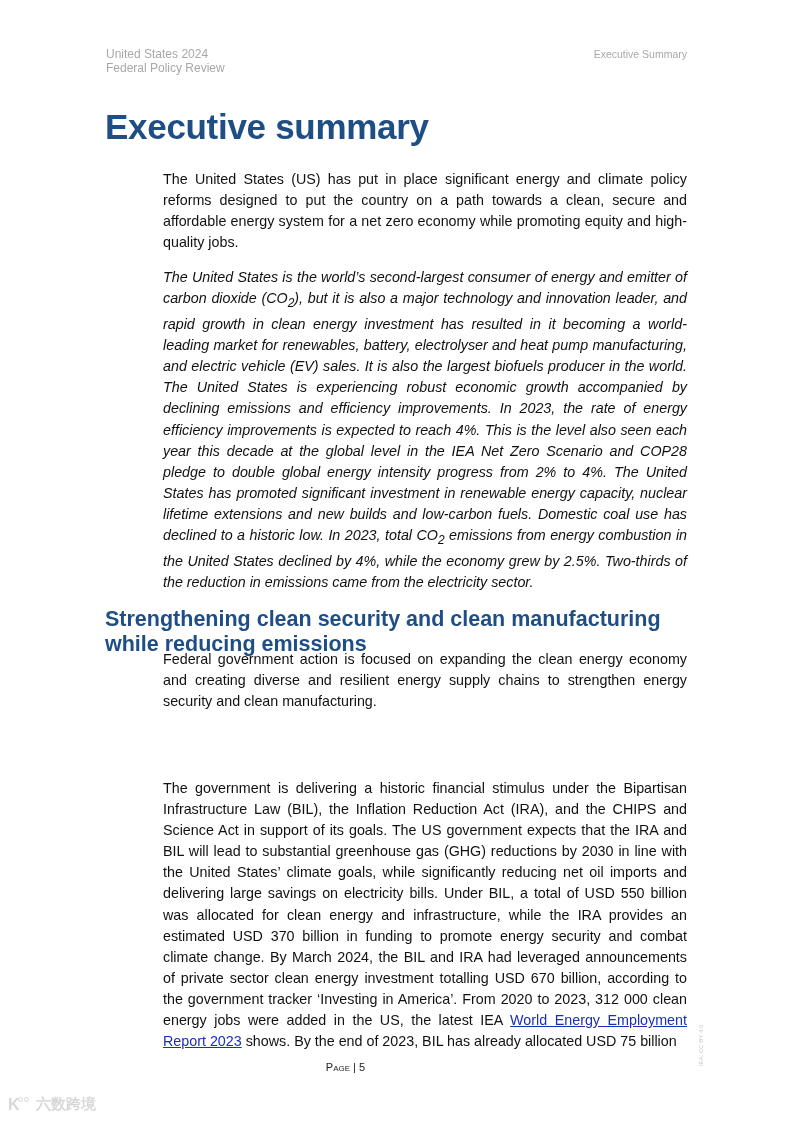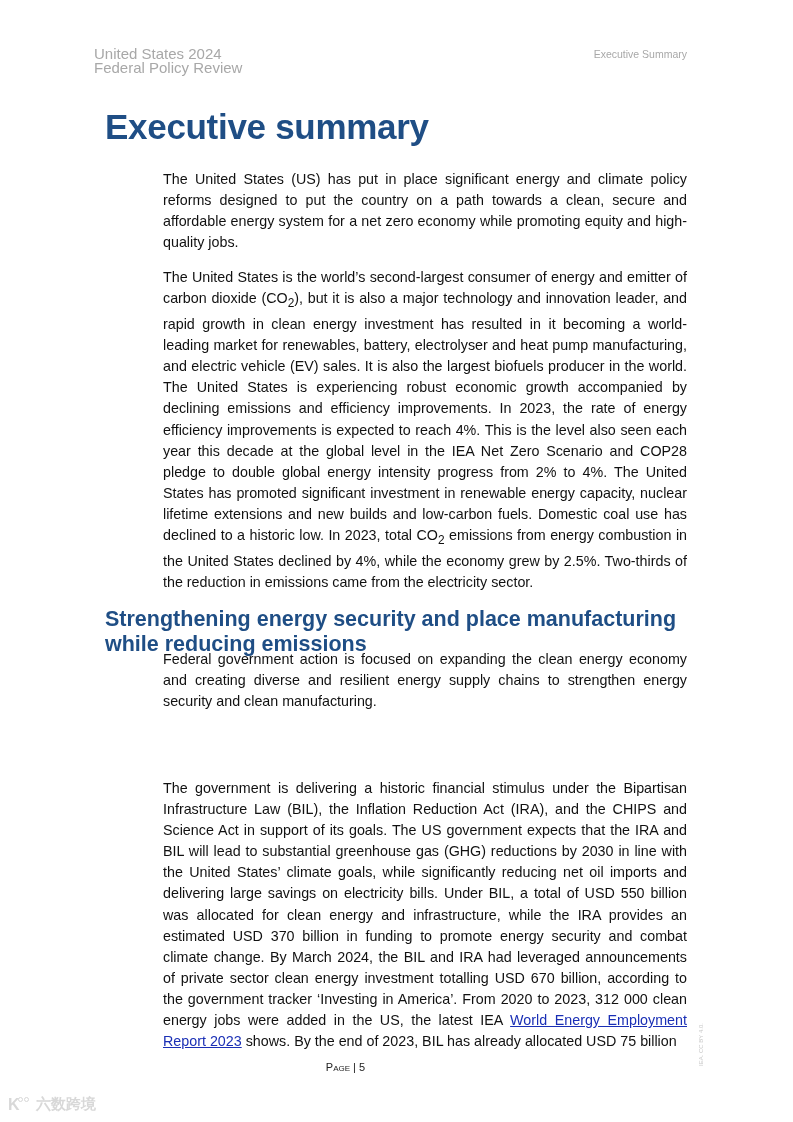--- a/index.html
+++ b/index.html
@@ -10,23 +10,23 @@
     body {
       width: 793px;
       height: 1122px;
       position: relative;
       overflow: hidden;
       font-family: "Liberation Sans", sans-serif;
       color: #111111;
     }
     .header-left {
       position: absolute;
-      left: 94px;
+      left: 106px;
       top: 47px;
-      font-size: 15px;
+      font-size: 12px;
       line-height: 14px;
       color: #a8a8a8;
     }
     .header-right {
       position: absolute;
       right: 106px;
       top: 47px;
       font-size: 10.5px;
       line-height: 14px;
       color: #a8a8a8;
@@ -48,21 +48,21 @@
       width: 524px;
       font-size: 14.3px;
       line-height: 21.1px;
       text-align: justify;
       margin: 0;
     }
     .lead {
       font-weight: normal;
     }
     #lead-1 { top: 169px; }
-    #para-1 { top: 267px; }
+    #para-1 { top: 267px; font-style: italic; }
     .section-heading {
       position: absolute;
       left: 105px;
       top: 607px;
       width: 590px;
       margin: 0;
       font-size: 21.5px;
       font-weight: bold;
       color: #1f4e85;
       line-height: 25px;
@@ -146,21 +146,21 @@
   <div>Federal Policy Review</div>
 </div>
 <div class="header-right">Executive Summary</div>
 
 <h1 class="page-title">Executive summary</h1>
 
 <p class="body-block lead" id="lead-1">The United States (US) has put in place significant energy and climate policy reforms designed to put the country on a path towards a clean, secure and affordable energy system for a net zero economy while promoting equity and high-quality jobs.</p>
 
 <p class="body-block" id="para-1"><span>The United States is the world’s second-largest consumer of energy and emitter of carbon dioxide (CO</span><sub>2</sub><span>), but it is also a major technology and innovation leader, and rapid growth in clean energy investment has resulted in it becoming a world-leading market for renewables, battery, electrolyser and heat pump manufacturing, and electric vehicle (EV) sales. It is also the largest biofuels producer in the world. The United States is experiencing robust economic growth accompanied by declining emissions and efficiency improvements. In 2023, the rate of energy efficiency improvements is expected to reach 4%. This is the level also seen each year this decade at the global level in the IEA Net Zero Scenario and COP28 pledge to double global energy intensity progress from 2% to 4%. The United States has promoted significant investment in renewable energy capacity, nuclear lifetime extensions and new builds and low-carbon fuels. Domestic coal use has declined to a historic low. In 2023, total CO</span><sub>2</sub><span> emissions from energy combustion in the United States declined by 4%, while the economy grew by 2.5%. Two-thirds of the reduction in emissions came from the electricity sector.</span></p>
 
-<h2 class="section-heading">Strengthening energy security and place manufacturing while reducing emissions</h2>
+<h2 class="section-heading">Strengthening clean security and clean manufacturing while reducing emissions</h2>
 
 <p class="body-block lead" id="lead-2">Federal government action is focused on expanding the clean energy economy and creating diverse and resilient energy supply chains to strengthen energy security and clean manufacturing.</p>
 
 <p class="body-block" id="para-2"><span>The government is delivering a historic financial stimulus under the Bipartisan Infrastructure Law (BIL), the Inflation Reduction Act (IRA), and the CHIPS and Science Act in support of its goals. The US government expects that the IRA and BIL will lead to substantial greenhouse gas (GHG) reductions by 2030 in line with the United States’ climate goals, while significantly reducing net oil imports and delivering large savings on electricity bills. Under BIL, a total of USD 550 billion was allocated for clean energy and infrastructure, while the IRA provides an estimated USD 370 billion in funding to promote energy security and combat climate change. By March 2024, the BIL and IRA had leveraged announcements of private sector clean energy investment totalling USD 670 billion, according to the government tracker ‘Investing in America’. From 2020 to 2023, 312 000 clean energy jobs were added in the US, the latest IEA </span><a class="doc-link">World Energy Employment Report 2023</a><span> shows. By the end of 2023, BIL has already allocated USD 75 billion</span></p>
 
 <div class="page-number">
   <span class="page-word">Page</span><span> | </span><span>5</span>
 </div>
 
 <div class="license">IEA. CC BY 4.0.</div>

